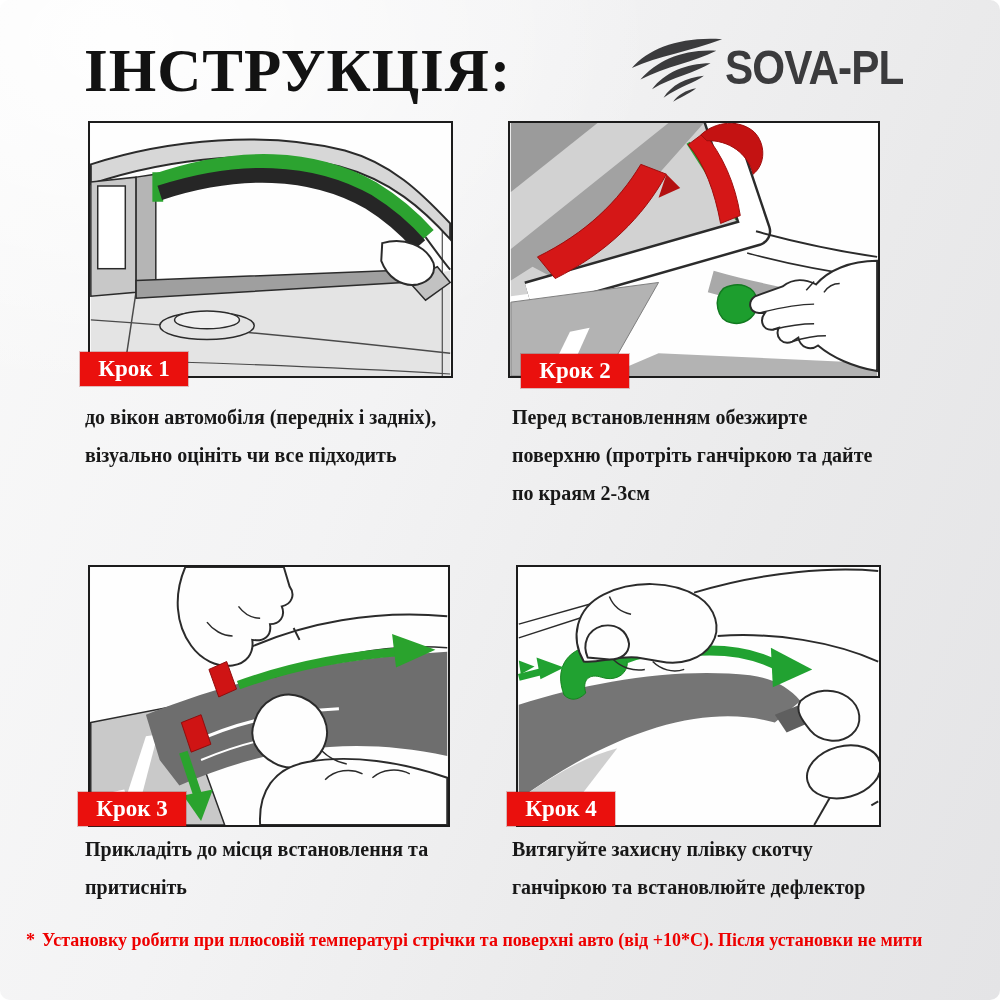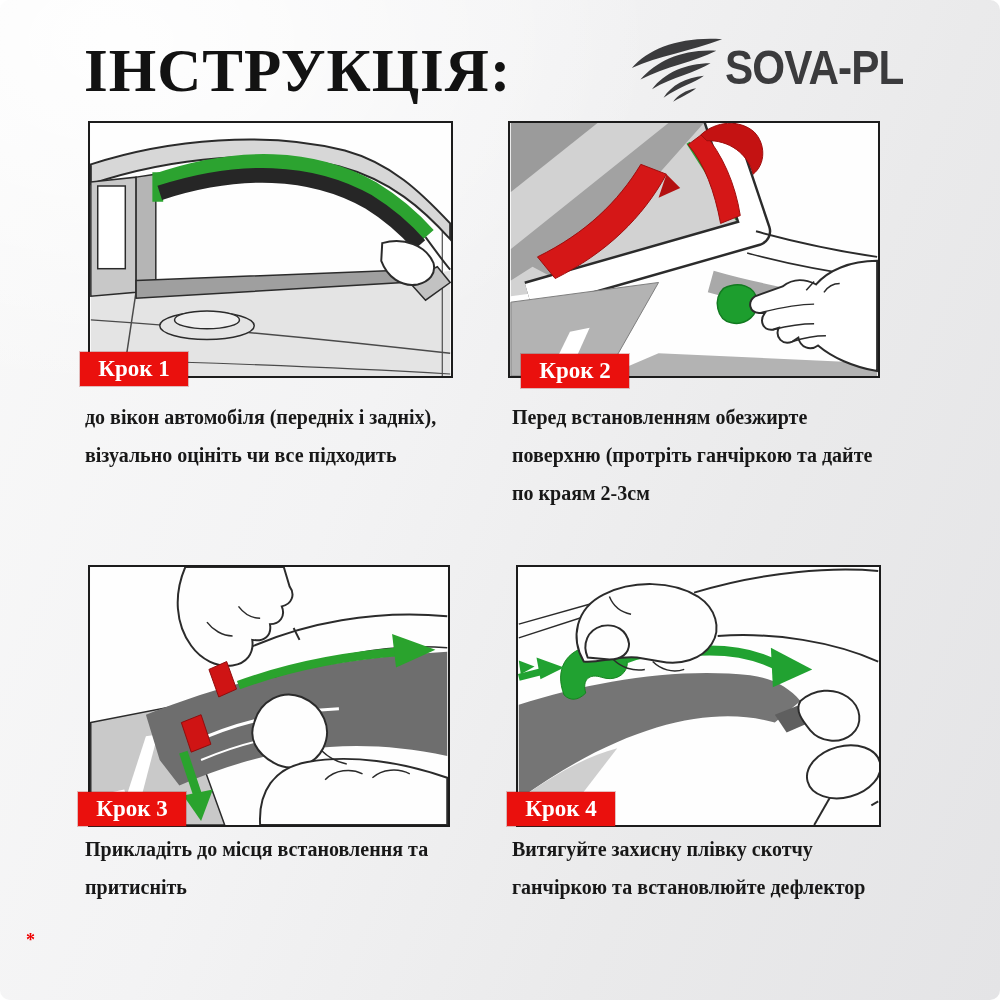--- a/index.html
+++ b/index.html
@@ -210,16 +210,17 @@
     <div>притисніть</div>
   </div>
   <div class="step-text" id="text4">
     <div>Витягуйте захисну плівку скотчу</div>
     <div>ганчіркою та встановлюйте дефлектор</div>
   </div>
 
   <div class="footer">
     <span class="star">*</span>
     <div class="flines">
+      <div>Установку робити при плюсовій температурі стрічки та поверхні авто (від +10*С). Після установки не мити</div>
     </div>
   </div>
 
 </div>
 
 </body></html>

